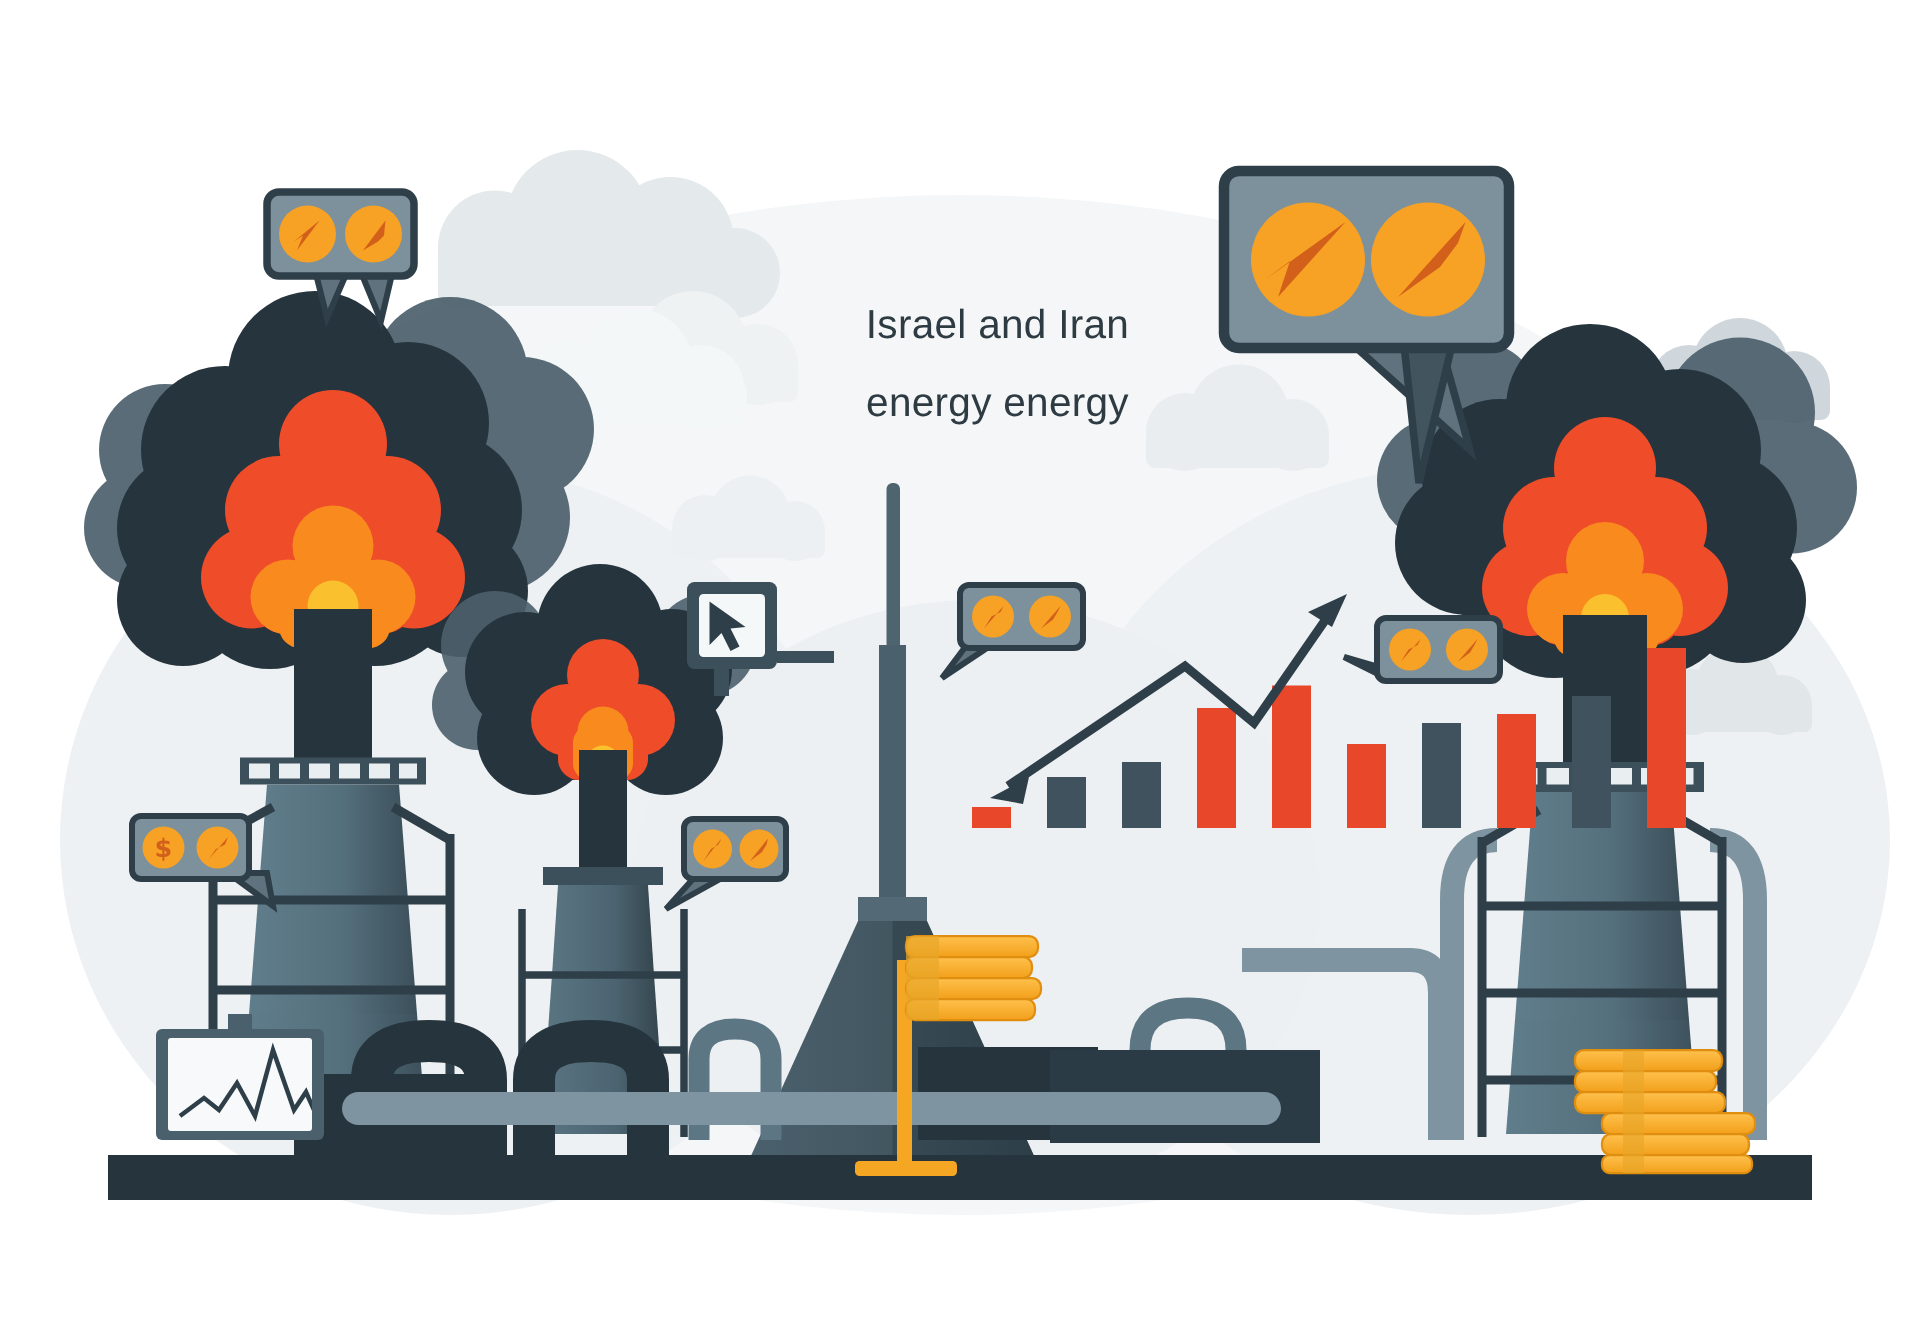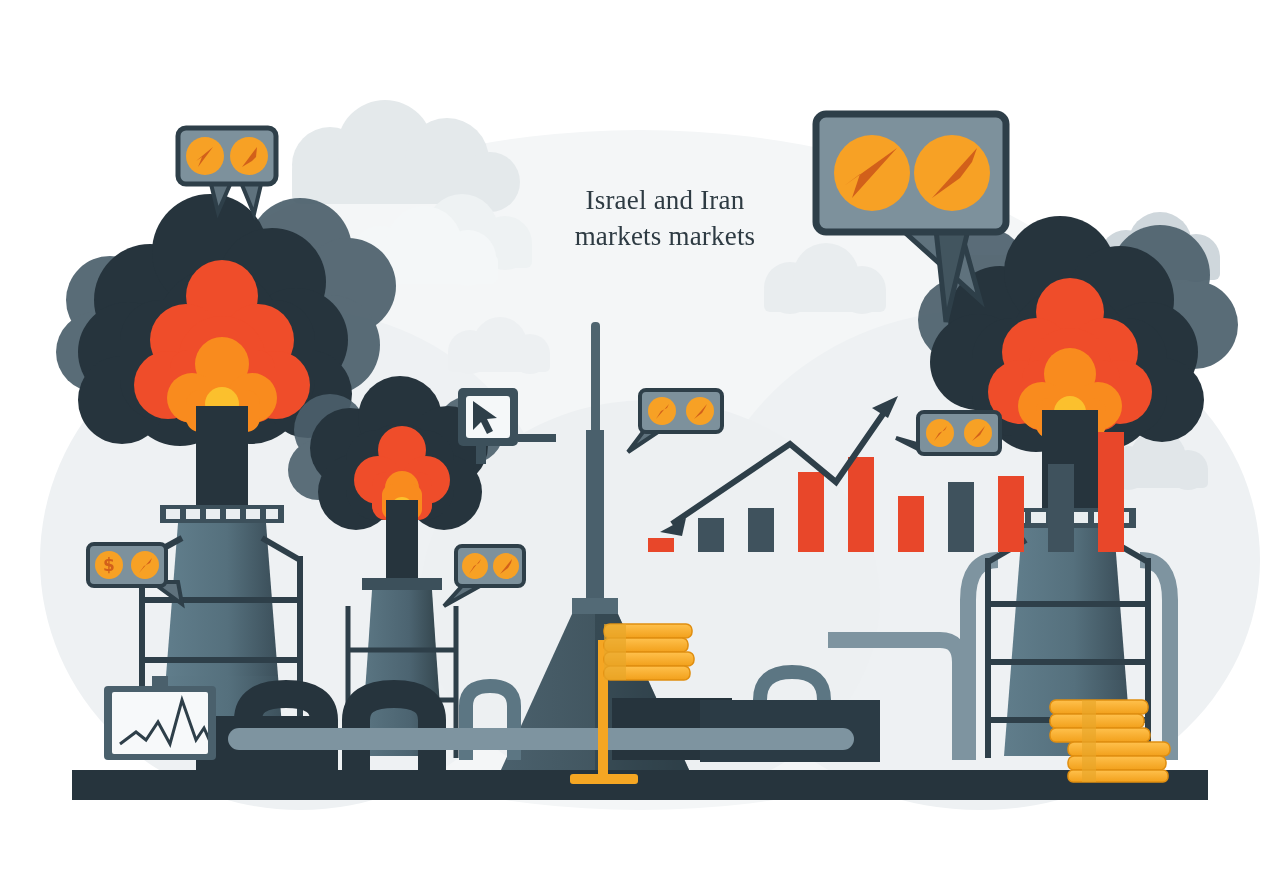--- a/index.html
+++ b/index.html
@@ -29,26 +29,27 @@
   
   #title-block {
     position: absolute;
     left: 520px;
     top: 182px;
     width: 290px;
     text-align: center;
     pointer-events: none;
   }
   #title-block .line {
-    font-family: Liberation Serif, serif;
+    font-family: Liberation Sans, sans-serif;
     font-size: 27px;
     line-height: 36px;
     color: #2e3b43;
     letter-spacing: 0.2px;
     white-space: nowrap;
+    margin-top: 16px;
   }
 </style>
 </head>
 <body>
 
 <div id="scene">
 
   <svg class="stage" viewBox="0 0 1280 896">
     <defs>
       <linearGradient id="towerGrad" x1="0" y1="0" x2="1" y2="0">
@@ -461,16 +462,16 @@
       <rect x="816" y="114" width="190" height="118" rx="10" fill="#7d919c" stroke="#2e3f49" stroke-width="7"></rect>
       <circle cx="872" cy="173" r="38" fill="#f7a125"></circle>
       <path d="M 897 148 L 852 198 L 860 174 L 844 186 Z" fill="#d2601a"></path>
       <circle cx="952" cy="173" r="38" fill="#f7a125"></circle>
       <path d="M 977 148 L 932 198 L 960 178 L 972 162 Z" fill="#d2601a"></path>
     </g>
   </svg>
 
   <div id="title-block">
     <div class="line">Israel and Iran</div>
-    <div class="line">markets markets</div>
+    <div class="line">energy energy</div>
   </div>
 
 </div>
 
 </body></html>

